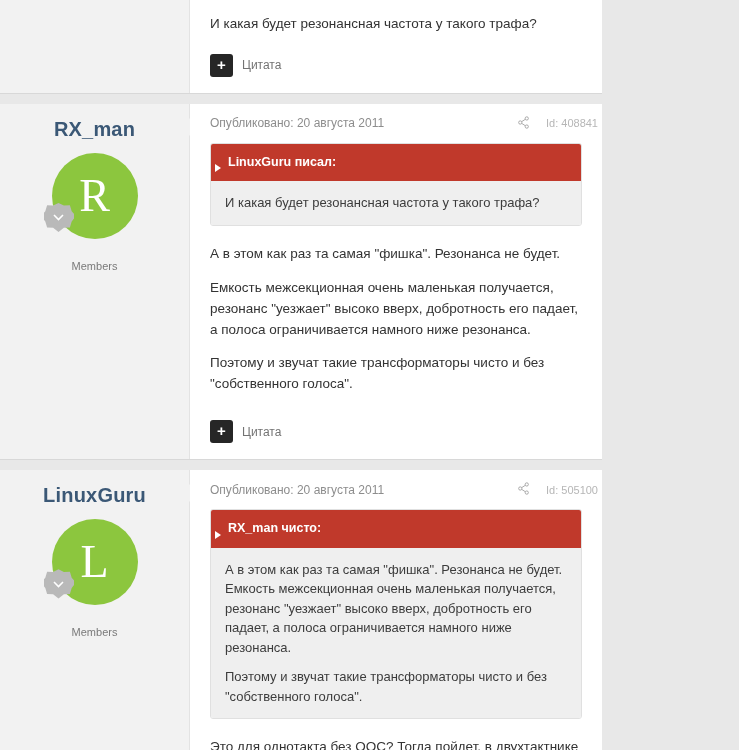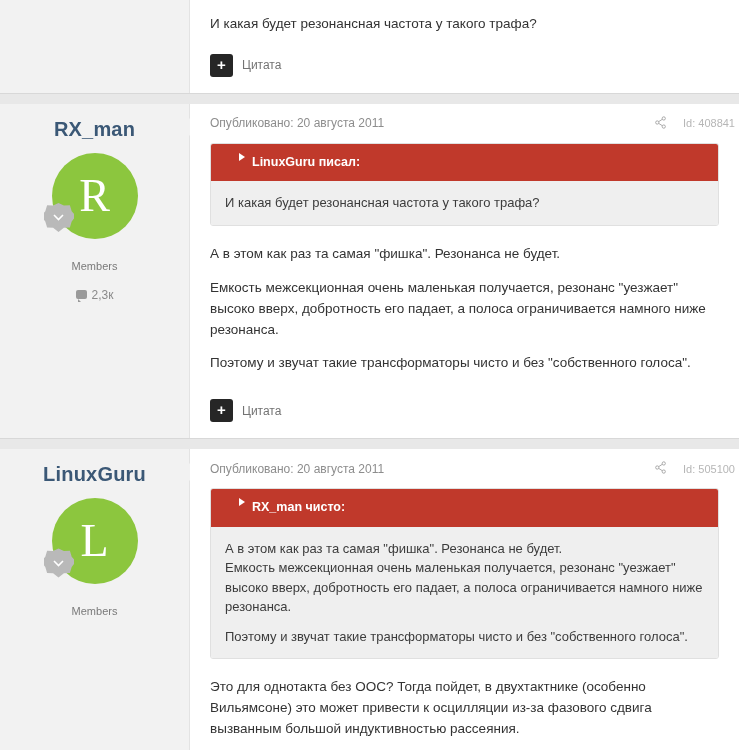--- a/index.html
+++ b/index.html
@@ -3,21 +3,21 @@
 <meta charset="utf-8">
 <style>
   * { box-sizing: border-box; }
   html, body {
     margin: 0;
     padding: 0;
     background: #e8e8e8;
     font-family: "Liberation Sans", sans-serif;
   }
   #page {
-    width: 739px;
+    width: 602px;
     height: 750px;
     position: relative;
     overflow: hidden;
     background: #ffffff;
   }
 
   
   .post {
     display: flex;
     background: #ffffff;
@@ -155,23 +155,23 @@
     margin: 2px 0 18px 0;
     border-radius: 3px;
     overflow: hidden;
     border: 1px solid #e0e0e0;
   }
   .quote-head {
     background: #c0392b;
     color: #ffffff;
     font-size: 12.5px;
     font-weight: bold;
-    padding: 9px 28px;
-    display: flex;
-    align-items: flex-start;
+    padding: 9px 4px;
+    display: flex;
+    align-items: flex-end;
     gap: 7px;
   }
   .quote-arrow {
     width: 0; height: 0;
     border-left: 6px solid #ffffff;
     border-top: 4px solid transparent;
     border-bottom: 4px solid transparent;
   }
   .quote-body {
     background: #efefef;
@@ -242,24 +242,20 @@
       <a class="username">RX_man</a>
       <div class="avatar-wrap">
         <div class="avatar">R</div>
         <div class="rank-badge">
           <svg width="11" height="9" viewBox="0 0 11 9">
             <path d="M1 2 L5.5 6.5 L10 2" stroke="#ffffff" stroke-width="1.6" fill="none"></path>
           </svg>
         </div>
       </div>
       <div class="member-label">Members</div>
-      <div class="post-count">
-        <span class="bubble-icon"></span>
-        <span>2,3к</span>
-      </div>
     </div>
 
     <div class="post-main">
       <div class="post-head">
         <span class="post-date">Опубликовано: 20 августа 2011</span>
         <span class="share-icon">
           <svg width="13" height="13" viewBox="0 0 16 16">
             <circle cx="12" cy="3" r="2" fill="none" stroke="#a8a8a8" stroke-width="1.2"></circle>
             <circle cx="4" cy="8" r="2" fill="none" stroke="#a8a8a8" stroke-width="1.2"></circle>
             <circle cx="12" cy="13" r="2" fill="none" stroke="#a8a8a8" stroke-width="1.2"></circle>

